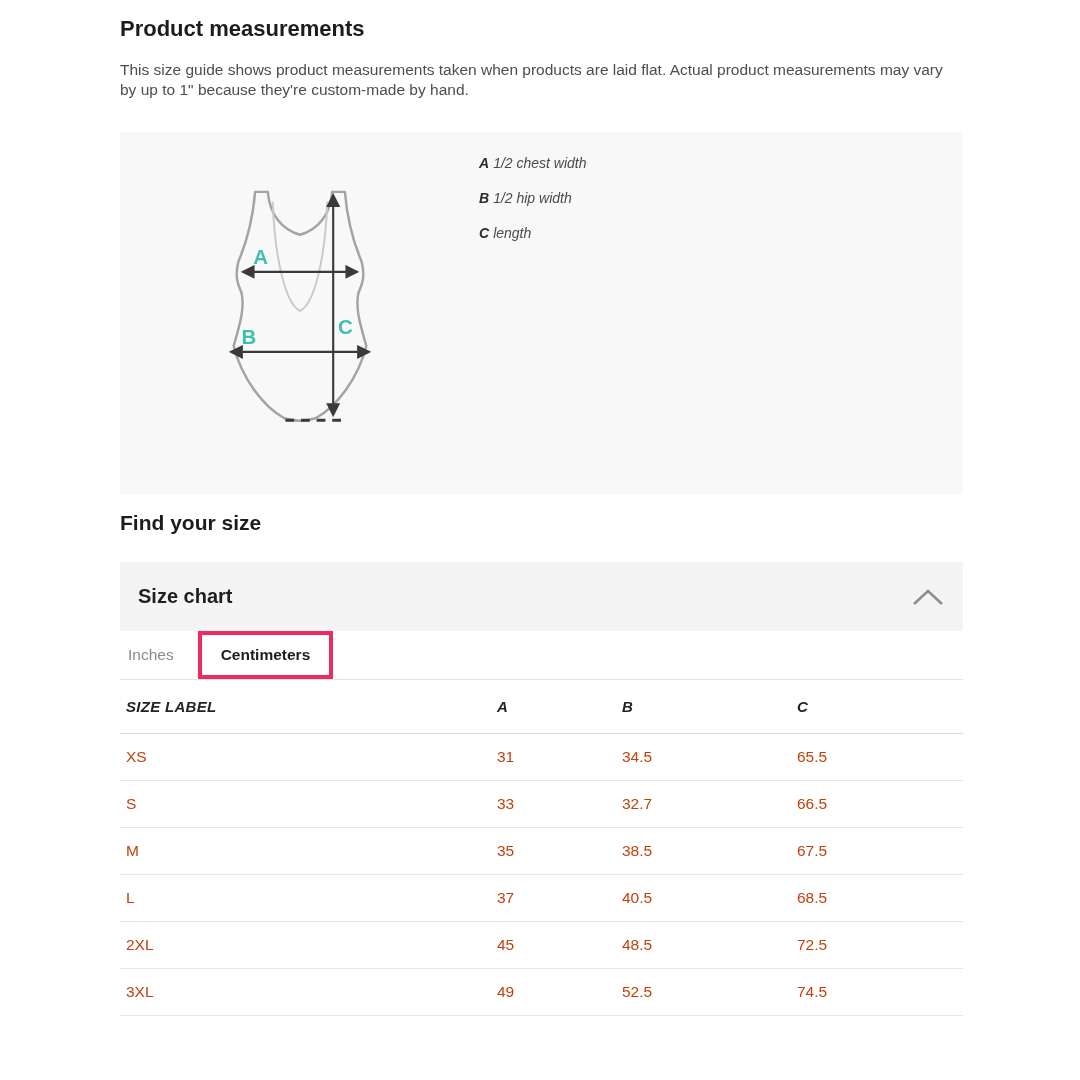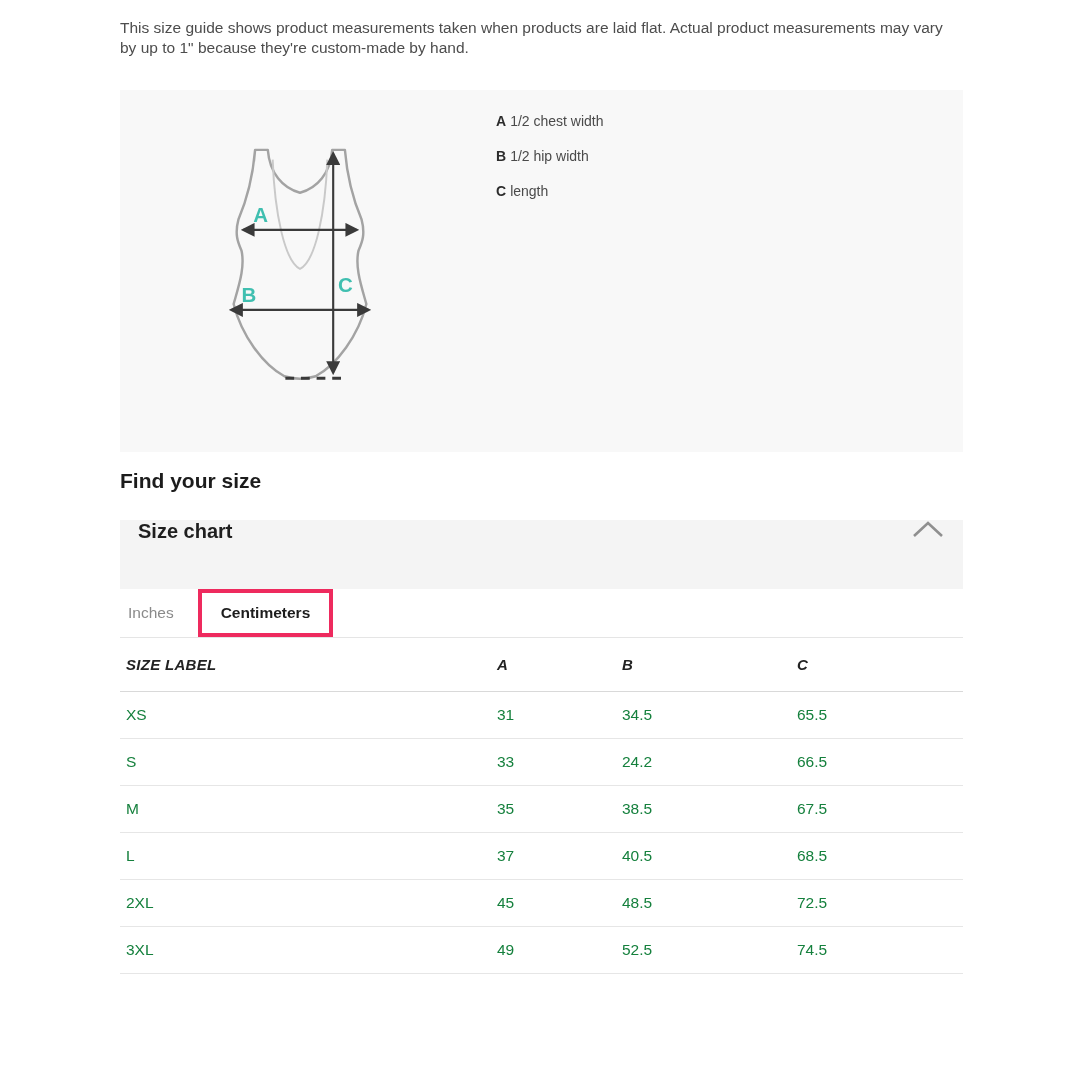--- a/index.html
+++ b/index.html
@@ -5,47 +5,48 @@
   * { margin:0; padding:0; box-sizing:border-box; }
   html,body { width:1080px; height:1080px; background:#fff; overflow:hidden;
     font-family:"Liberation Sans", sans-serif; color:#1f1f1f; }
   .content { padding:0 117px 0 120px; }
 
   .page-title { font-size:22px; font-weight:700; color:#1c1c1c; margin-top:16px; line-height:26px; }
   .page-desc { font-size:15.5px; color:#4d4d4d; line-height:20px; margin-top:18px; max-width:845px; }
 
   .diagram-box { position:relative; margin:32px 117px 0 120px; height:362px; background:#f8f8f8; }
   .diagram-svg { position:absolute; left:92px; top:54px; }
-  .legend { position:absolute; left:376px; top:24px; }
+  .legend { position:absolute; left:359px; top:24px;font-style:italic; }
   .legend-row { font-size:14px; color:#4a4a4a; line-height:14px; margin-bottom:21px; }
   .legend-key { font-weight:700; color:#2c2c2c; margin-right:4px; }
 
   .find-size { font-size:21px; font-weight:700; color:#1c1c1c; margin:17px 0 0 120px; line-height:23px; }
 
   .size-chart { margin:28px 117px 0 120px; }
-  .sc-header { height:69px; background:#f4f4f4; display:flex; 
+  .sc-header { height:69px; background:#f4f4f4; display:flex; align-items:center;
     justify-content:space-between; padding:0 18px; cursor:pointer; }
   .sc-title { font-size:20px; font-weight:700; color:#1f1f1f; }
 
   .tabs { height:49px; display:flex; align-items:center; border-bottom:1px solid #e5e5e5; background:#fff; }
   .tab-inches { font-size:15.5px; color:#8a8a8a; margin-left:6px; padding:0 2px; cursor:pointer; }
   .tab-cm { font-size:15.5px; font-weight:700; color:#1d1d1d; background:#fff;
     border:4px solid #ee2a5e; padding:11px 19px; margin-left:22px; cursor:pointer; position:relative; z-index:1; }
 
   table.size-table { width:843px; border-collapse:collapse; table-layout:fixed; }
   .size-table th { text-align:left; font-size:15px; font-weight:700; color:#232323;
     letter-spacing:.3px; height:53px; vertical-align:middle; border-bottom:1px solid #d9d9d9;font-style:italic; }
-  .size-table td { text-align:left; font-size:15.5px; color:#15803d; height:47px;
+  .size-table td { text-align:left; font-size:15.5px; color:#c2410c; height:47px;
     vertical-align:middle; border-bottom:1px solid #e6e6e6; }
   .size-table th:first-child, .size-table td:first-child { padding-left:6px; }
 </style>
 </head>
 <body>
 
 <div class="content">
+  <h1 class="page-title">Product measurements</h1>
   <p class="page-desc">This size guide shows product measurements taken when products are laid flat. Actual product measurements may vary by up to 1" because they're custom-made by hand.</p>
 </div>
 
 <div class="diagram-box">
   <svg class="diagram-svg" width="176" height="244" viewBox="0 0 180 250">
     <defs>
       <marker id="ah" viewBox="0 0 10 10" refX="8" refY="5" markerWidth="6.5" markerHeight="6.5" orient="auto-start-reverse">
         <path d="M0,0 L10,5 L0,10 z" fill="#3a3a3a"></path>
       </marker>
     </defs>
@@ -113,21 +114,21 @@
     <tbody id="size-rows">
         <tr>
           <td>XS</td>
           <td>31</td>
           <td>34.5</td>
           <td>65.5</td>
         </tr>
         <tr>
           <td>S</td>
           <td>33</td>
-          <td>24.2</td>
+          <td>32.7</td>
           <td>66.5</td>
         </tr>
         <tr>
           <td>M</td>
           <td>35</td>
           <td>38.5</td>
           <td>67.5</td>
         </tr>
         <tr>
           <td>L</td>

